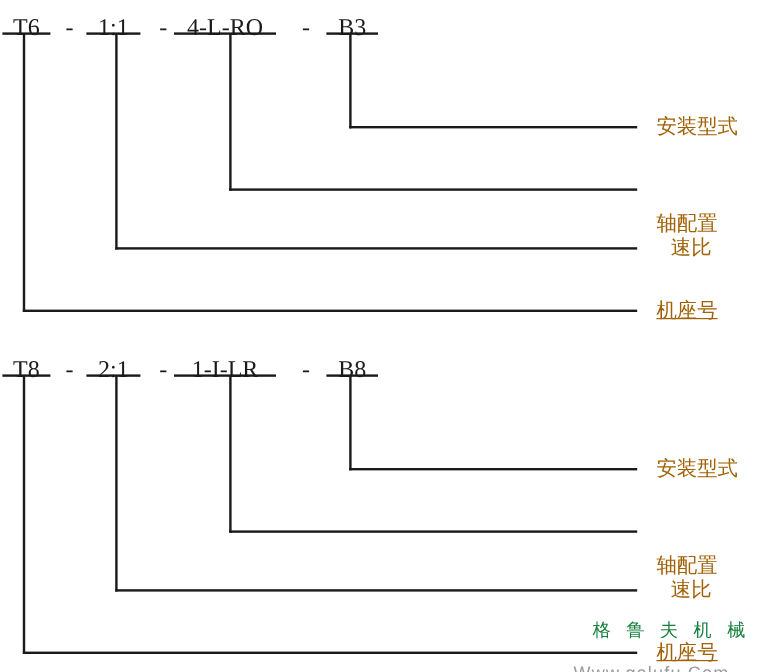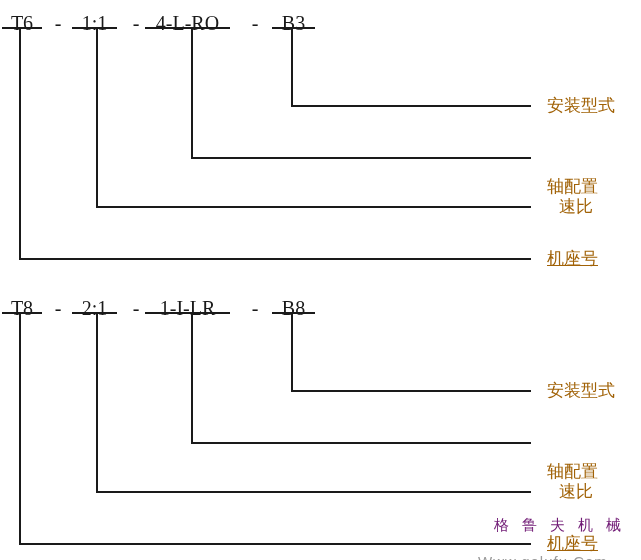--- a/index.html
+++ b/index.html
@@ -64,21 +64,21 @@
   .row2-label { top: 194px; margin-left: 12px; }
   .row1-label { top: 246px; text-decoration: underline; }
 
   #watermark { position: absolute; z-index: 1; }
   #watermark-brand {
     position: absolute;
     left: 494px;
     top: 516px;
     font-size: 15px;
     letter-spacing: 13px;
-    color: #701a75;
+    color: #15803d;
     white-space: nowrap;
     font-family: Liberation Mono, monospace;
   }
   #watermark-url {
     position: absolute;
     left: 478px;
     top: 541px;
     font-size: 15px;
     letter-spacing: 1px;
     color: #9b9b9b;

